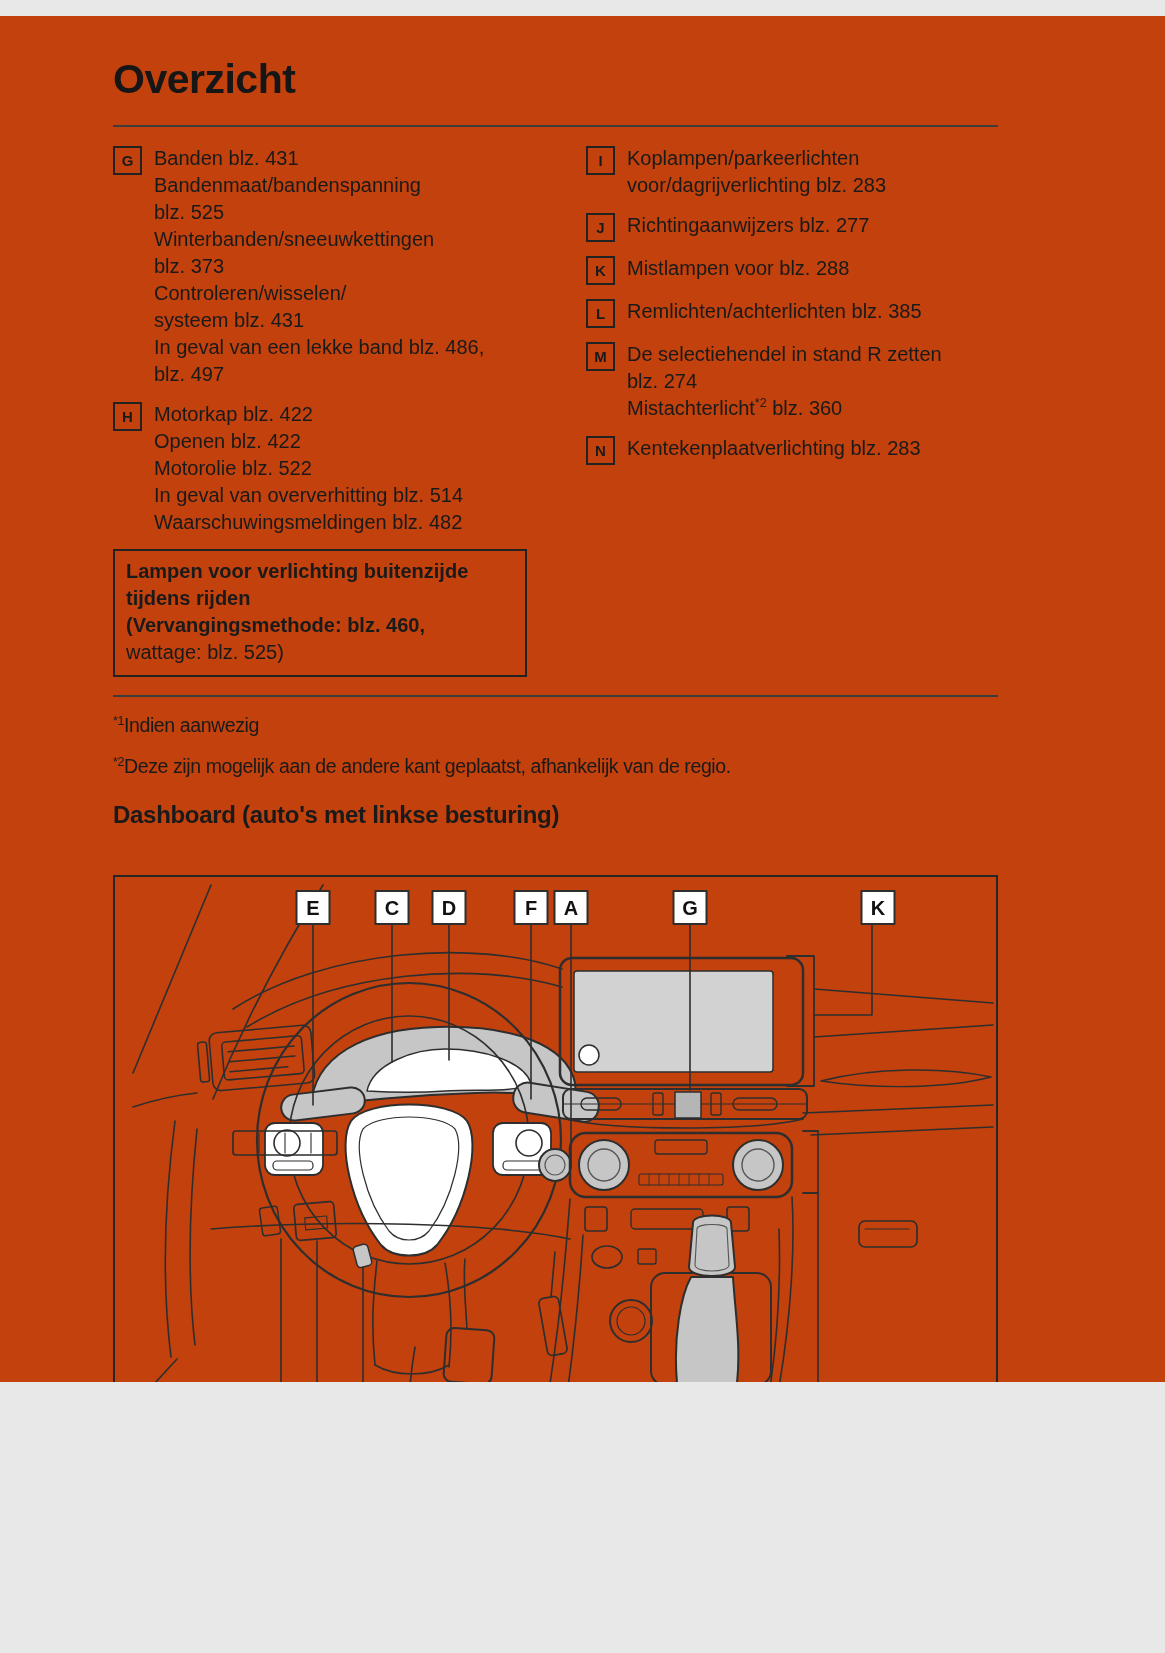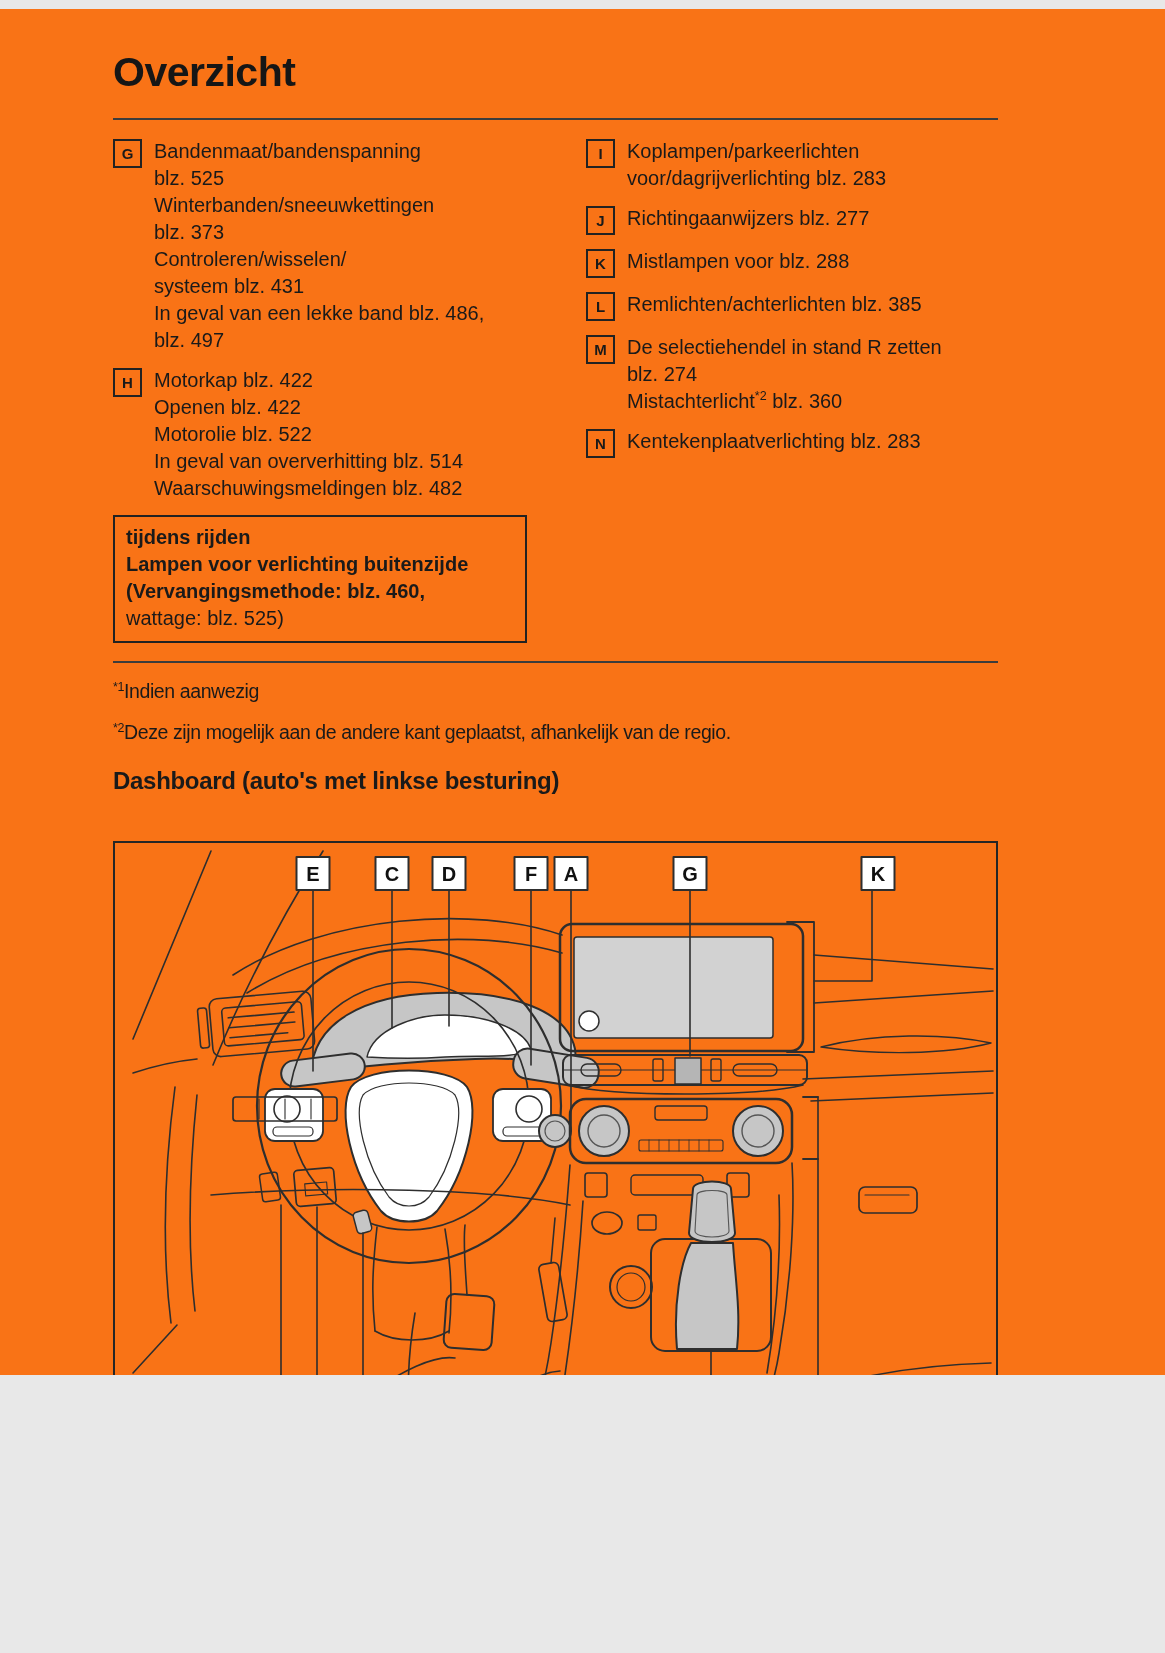--- a/index.html
+++ b/index.html
@@ -1,16 +1,16 @@
 <!DOCTYPE html>
 <html><head>
 <meta charset="utf-8">
 <style>
   html,body{margin:0;padding:0;background:#e8e8e8;}
-  .page{position:relative;width:1165px;height:1366px;background:#f97316;margin:9px auto;
+  .page{position:relative;width:1165px;height:1366px;background:#c2410c;margin:16px auto;
         font-family:"Liberation Sans",sans-serif;color:#1a1a1a;overflow:hidden;}
   .content{position:absolute;left:113px;top:0;width:885px;}
   .title{margin-top:40px;font-size:41px;font-weight:bold;letter-spacing:-0.5px;color:#161616;}
   .rule{border:none;border-top:2px solid #3c3c3c;margin:0;width:885px;}
   .rule1{margin-top:22px;}
   .rule2{margin-top:18px;}
   .legend{display:flex;margin-top:18px;align-items:flex-start;}
   .col-left{width:437px;flex:0 0 auto;}
   .col-right{flex:1 1 auto;margin-left:36px;}
   .item{display:flex;margin-bottom:13px;}
@@ -35,20 +35,21 @@
 
     <div class="title">Overzicht</div>
     <hr class="rule rule1">
 
     <div class="legend">
 
       <div class="col-left">
         <div class="item">
           <span class="lbox">G</span>
           <div class="itext">
+            <div class="line">Banden blz. 431</div>
             <div class="line">Bandenmaat/bandenspanning</div>
             <div class="line">blz. 525</div>
             <div class="line">Winterbanden/sneeuwkettingen</div>
             <div class="line">blz. 373</div>
             <div class="line">Controleren/wisselen/</div>
             <div class="line">systeem blz. 431</div>
             <div class="line">In geval van een lekke band blz. 486,</div>
             <div class="line">blz. 497</div>
           </div>
         </div>
@@ -56,22 +57,22 @@
           <span class="lbox">H</span>
           <div class="itext">
             <div class="line">Motorkap blz. 422</div>
             <div class="line">Openen blz. 422</div>
             <div class="line">Motorolie blz. 522</div>
             <div class="line">In geval van oververhitting blz. 514</div>
             <div class="line">Waarschuwingsmeldingen blz. 482</div>
           </div>
         </div>
         <div class="hbox">
+          <div class="b">Lampen voor verlichting buitenzijde</div>
           <div class="b">tijdens rijden</div>
-          <div class="b">Lampen voor verlichting buitenzijde</div>
           <div class="b">(Vervangingsmethode: blz. 460,</div>
           <div>wattage: blz. 525)</div>
         </div>
       </div>
 
       <div class="col-right">
         <div class="item">
           <span class="lbox">I</span>
           <div class="itext">
             <div class="line">Koplampen/parkeerlichten</div>

